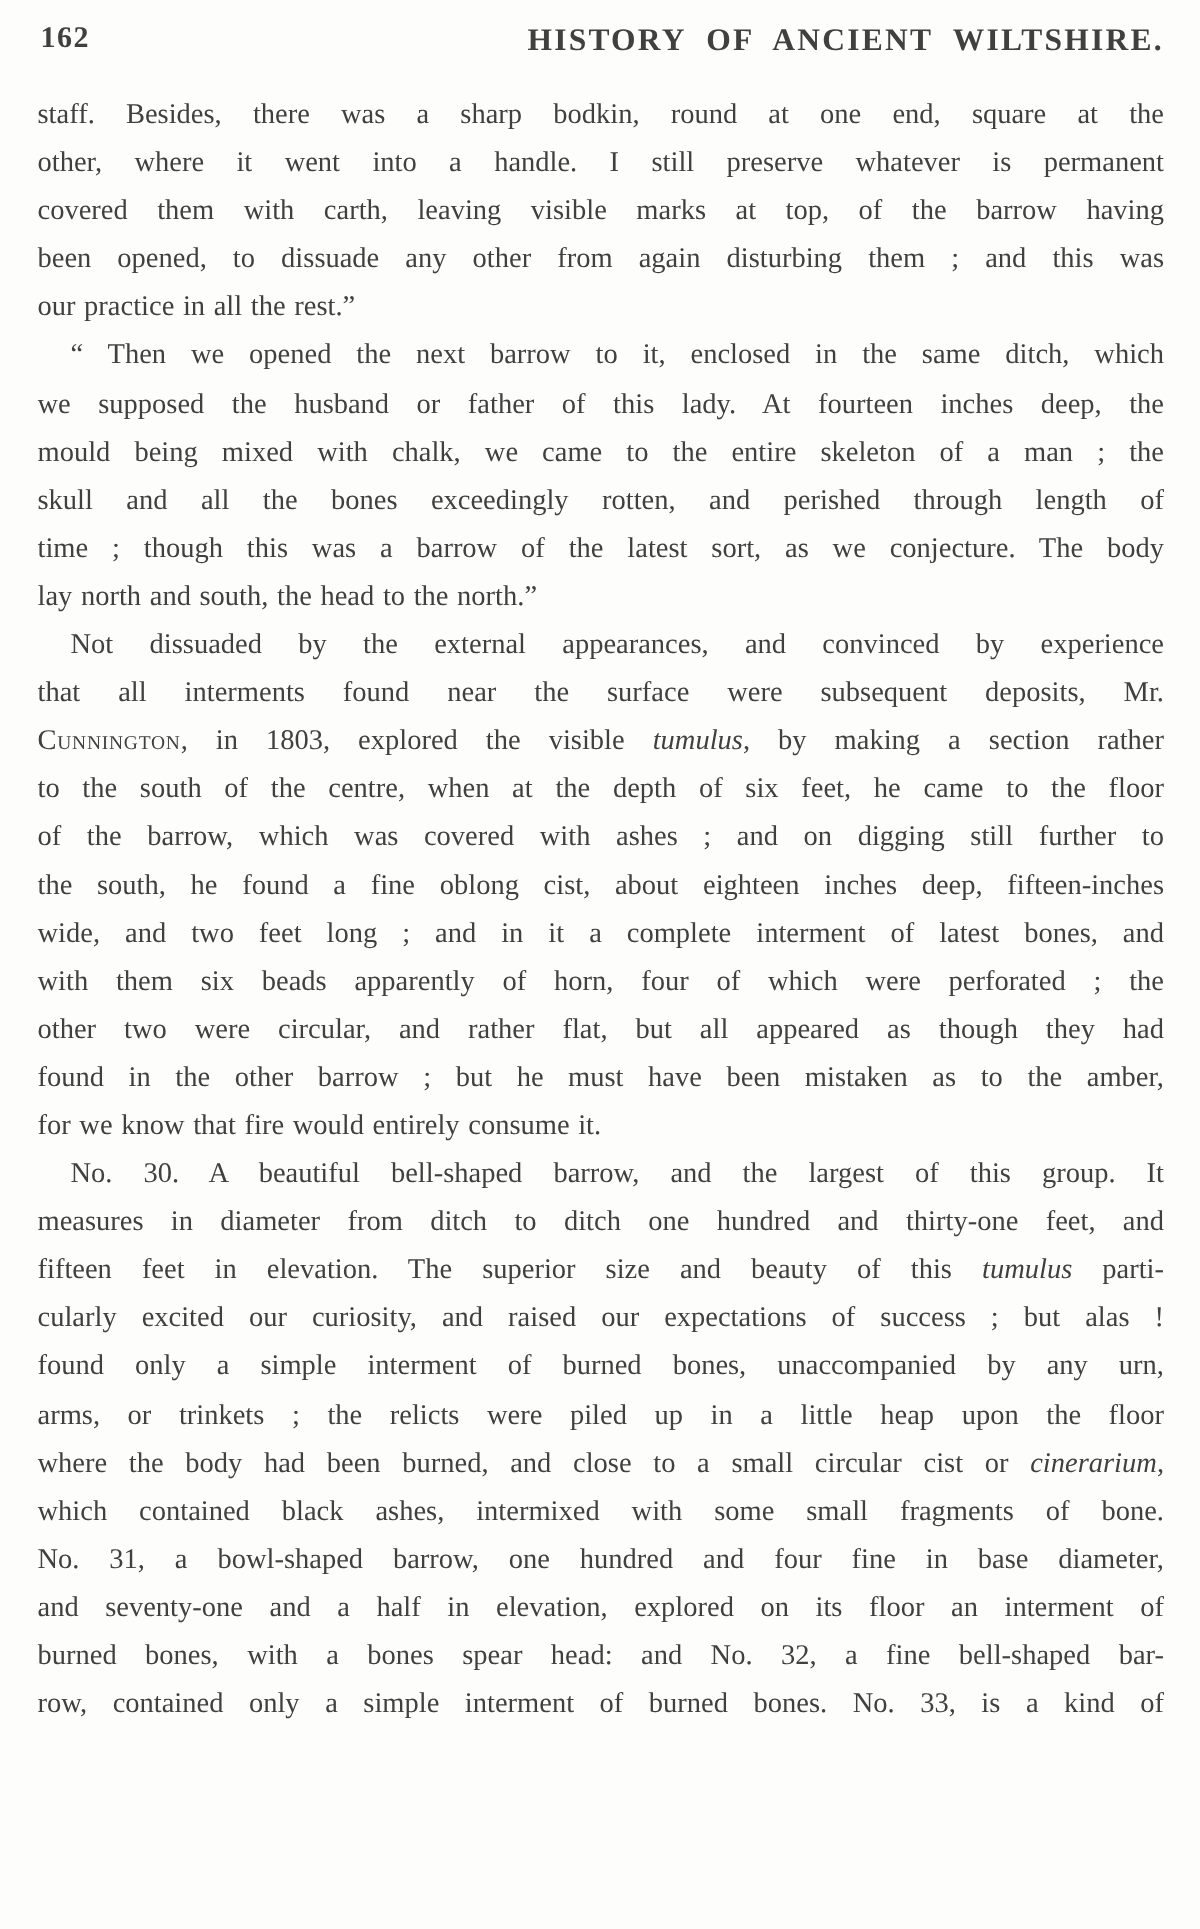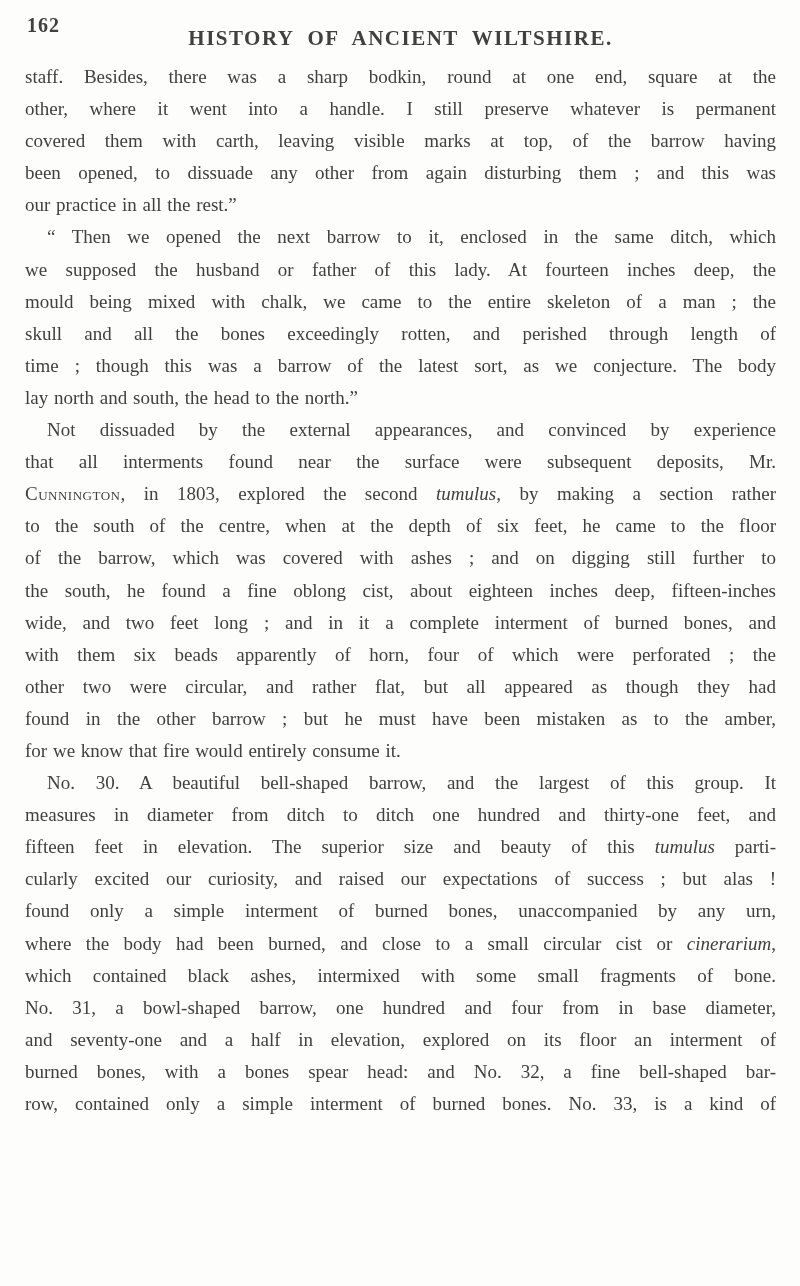--- a/index.html
+++ b/index.html
@@ -13,22 +13,22 @@
     font-family: "Liberation Serif", serif;
     padding: 12px 24px 0 25px;
     overflow: hidden;
   }
   .header { position: relative; height: 32px; }
   .page-num {
     position: absolute; left: 2px; top: 2px;
     font-size: 20px; letter-spacing: 1px; font-weight: 600;
   }
   .running-title {
-    position: absolute; left: 0; right: 0; top: 14px;
-    text-align: center;
+    position: absolute; left: 0; right: 0; top: 2px;
+    text-align: right;
     font-size: 21px;
     letter-spacing: 1.5px;
     word-spacing: 7px;
     font-weight: 600;
   }
   .page-body { margin-top: 17px; }
   .line {
     height: 32.1px;
     line-height: 32.1px;
     font-size: 19px;
@@ -66,37 +66,38 @@
         <div class="line indent"><span>“ Then we opened the next barrow to it, enclosed in the same ditch, which</span></div>
         <div class="line"><span>we supposed the husband or father of this lady.  At fourteen inches deep, the</span></div>
         <div class="line"><span>mould being mixed with chalk, we came to the entire skeleton of a man ; the</span></div>
         <div class="line"><span>skull and all the bones exceedingly rotten, and perished through length of</span></div>
         <div class="line"><span>time ; though this was a barrow of the latest sort, as we conjecture.  The body</span></div>
         <div class="line last"><span>lay north and south, the head to the north.”</span></div>
       </div>
       <div class="paragraph">
         <div class="line indent"><span>Not dissuaded by the external appearances, and convinced by experience</span></div>
         <div class="line"><span>that all interments found near the surface were subsequent deposits, Mr.</span></div>
-        <div class="line"><span class="sc">Cunnington</span><span>, in 1803, explored the second </span><span class="it">tumulus</span><span>, by making a section rather</span></div>
+        <div class="line"><span class="sc">Cunnington</span><span>, in 1803, explored the visible </span><span class="it">tumulus</span><span>, by making a section rather</span></div>
         <div class="line"><span>to the south of the centre, when at the depth of six feet, he came to the floor</span></div>
         <div class="line"><span>of the barrow, which was covered with ashes ;  and on digging still further to</span></div>
         <div class="line"><span>the south, he found a fine oblong cist, about eighteen inches deep, fifteen-inches</span></div>
-        <div class="line"><span>wide, and two feet long ;  and in it a complete interment of burned bones, and</span></div>
+        <div class="line"><span>wide, and two feet long ;  and in it a complete interment of latest bones, and</span></div>
         <div class="line"><span>with them six beads apparently of horn, four of which were perforated ; the</span></div>
         <div class="line"><span>other two were circular, and rather flat, but all appeared as though they had</span></div>
         <div class="line"><span>found in the other barrow ; but he must have been mistaken as to the amber,</span></div>
         <div class="line last"><span>for we know that fire would entirely consume it.</span></div>
       </div>
       <div class="paragraph">
         <div class="line indent"><span>No. 30.  A beautiful bell-shaped barrow, and the largest of this group.  It</span></div>
         <div class="line"><span>measures in diameter from ditch to ditch one hundred and thirty-one feet, and</span></div>
         <div class="line"><span>fifteen feet in elevation.  The superior size and beauty of this </span><span class="it">tumulus</span><span> parti-</span></div>
         <div class="line"><span>cularly excited our curiosity, and raised our expectations of success ; but alas !</span></div>
         <div class="line"><span>found only a simple interment of burned bones, unaccompanied by any urn,</span></div>
+        <div class="line"><span>arms, or trinkets ; the relicts were piled up in a little heap upon the floor</span></div>
         <div class="line"><span>where the body had been burned, and close to a small circular cist or </span><span class="it">cinerarium</span><span>,</span></div>
         <div class="line"><span>which contained black ashes, intermixed with some small fragments of bone.</span></div>
-        <div class="line"><span>No. 31, a bowl-shaped barrow, one hundred and four from in base diameter,</span></div>
+        <div class="line"><span>No. 31, a bowl-shaped barrow, one hundred and four fine in base diameter,</span></div>
         <div class="line"><span>and seventy-one and a half in elevation, explored on its floor an interment of</span></div>
         <div class="line"><span>burned bones, with a bones spear head: and No. 32, a fine bell-shaped bar-</span></div>
         <div class="line"><span>row, contained only a simple interment of burned bones.  No. 33, is a kind of</span></div>
       </div>
     </div>
 </div>
 
 </body></html>

